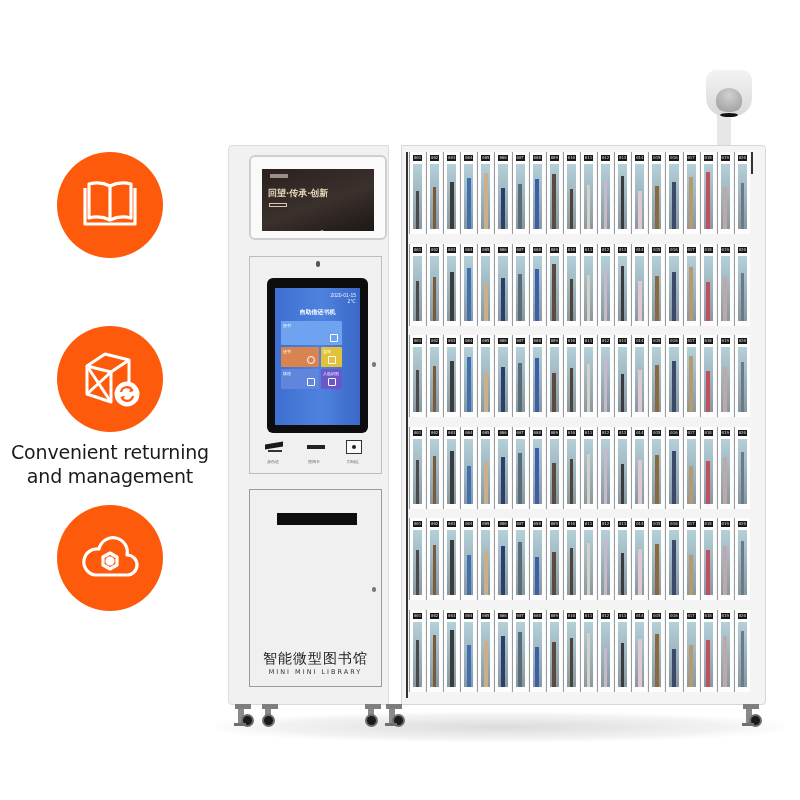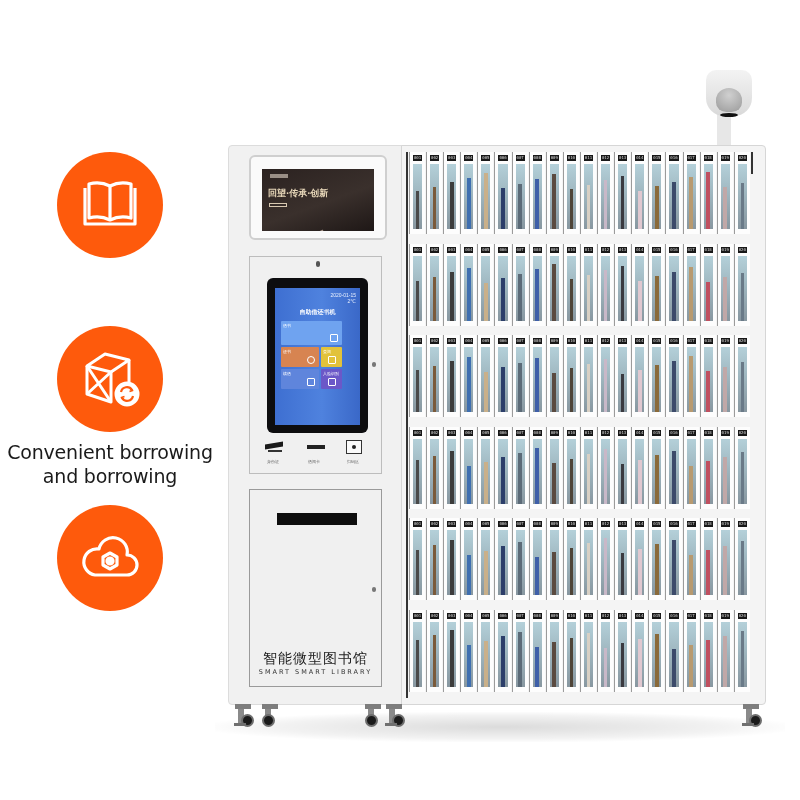--- a/index.html
+++ b/index.html
@@ -20,21 +20,21 @@
   #feat-0 { top: 152px; }
   #feat-1 { top: 326px; }
   #feat-2 { top: 505px; }
 
   
   .shadow-floor {
     position: absolute; left: 215px; top: 712px; width: 570px; height: 30px;
     background: radial-gradient(ellipse at center, rgba(0,0,0,0.14) 0%, rgba(0,0,0,0.05) 55%, rgba(0,0,0,0) 75%);
   }
   .left-cab {
-    position: absolute; left: 228px; top: 145px; width: 179px; height: 560px;
+    position: absolute; left: 228px; top: 145px; width: 161px; height: 560px;
     background: #f1f1f1; border: 1px solid #dcdcdc; border-radius: 4px 0 0 4px;
   }
   .ad-screen-frame {
     position: absolute; left: 20px; top: 9px; width: 138px; height: 85px;
     background: #fafafa; border: 2px solid #cfcfcf; border-radius: 6px;
   }
   .ad-screen {
     position: absolute; left: 11px; top: 12px; width: 112px; height: 62px;
     background: linear-gradient(160deg, #2b2220 0%, #3a302c 55%, #1e1716 100%);
     overflow: hidden;
@@ -157,22 +157,22 @@
       <path d="M12 22 L30 10 L54 16 L36 28 Z"></path>
       <path d="M12 22 V50 L36 58 V28"></path>
       <path d="M54 16 V38"></path>
       <path d="M12 22 L36 58 M12 50 L36 28"></path>
       <circle cx="52" cy="50" r="11" fill="#fff" stroke="#fff"></circle>
       <path d="M46 48 A6 6 0 0 1 57 46 M58 52 A6 6 0 0 1 47 54" stroke="#fe5a0c" stroke-width="2.2"></path>
       <path d="M55 44 L57.5 46.5 L54.5 47.5 M49 56 L46.5 53.5 L49.5 52.5" stroke="#fe5a0c" stroke-width="1.8"></path>
     </svg>
   </div>
   <div class="label">
-    <span>Convenient borrowing</span><br>
-    <span>and borrowing</span>
+    <span>Convenient returning</span><br>
+    <span>and management</span>
   </div>
 </div>
 
 <div id="feat-2" class="feature">
   <div class="circle">
     <svg viewBox="0 0 70 70" fill="none" stroke="#fff" stroke-width="3.2" stroke-linejoin="round">
       <path d="M20 52 H52 A10 10 0 0 0 52 32 A14 14 0 0 0 24 26 A13 13 0 0 0 20 52 Z"></path>
       <path d="M35 30 L42 34 V42 L35 46 L28 42 V34 Z"></path>
       <circle cx="35" cy="38" r="3" fill="#fff"></circle>
     </svg>
@@ -241,21 +241,21 @@
       <span class="reader-caption" style="left:17px">身份证</span>
       <span class="reader-caption" style="left:58px">借阅卡</span>
       <span class="reader-caption" style="left:97px">扫码区</span>
     </div>
   </div>
 
   <div class="lower-door">
     <div class="return-slot"></div>
     <div class="door-lock"></div>
     <div class="brand-cn">智能微型图书馆</div>
-    <div class="brand-en">SMART SMART LIBRARY</div>
+    <div class="brand-en">MINI MINI LIBRARY</div>
   </div>
 </div>
 
 <div class="book-cab" id="book-cab">
   <div class="inner-line"></div>
   <div class="inner-line-r"></div>
 <div class="shelf-row" style="top: 6px;">
       <div class="cell">
         <div class="num">001</div>
         <div class="glass">

